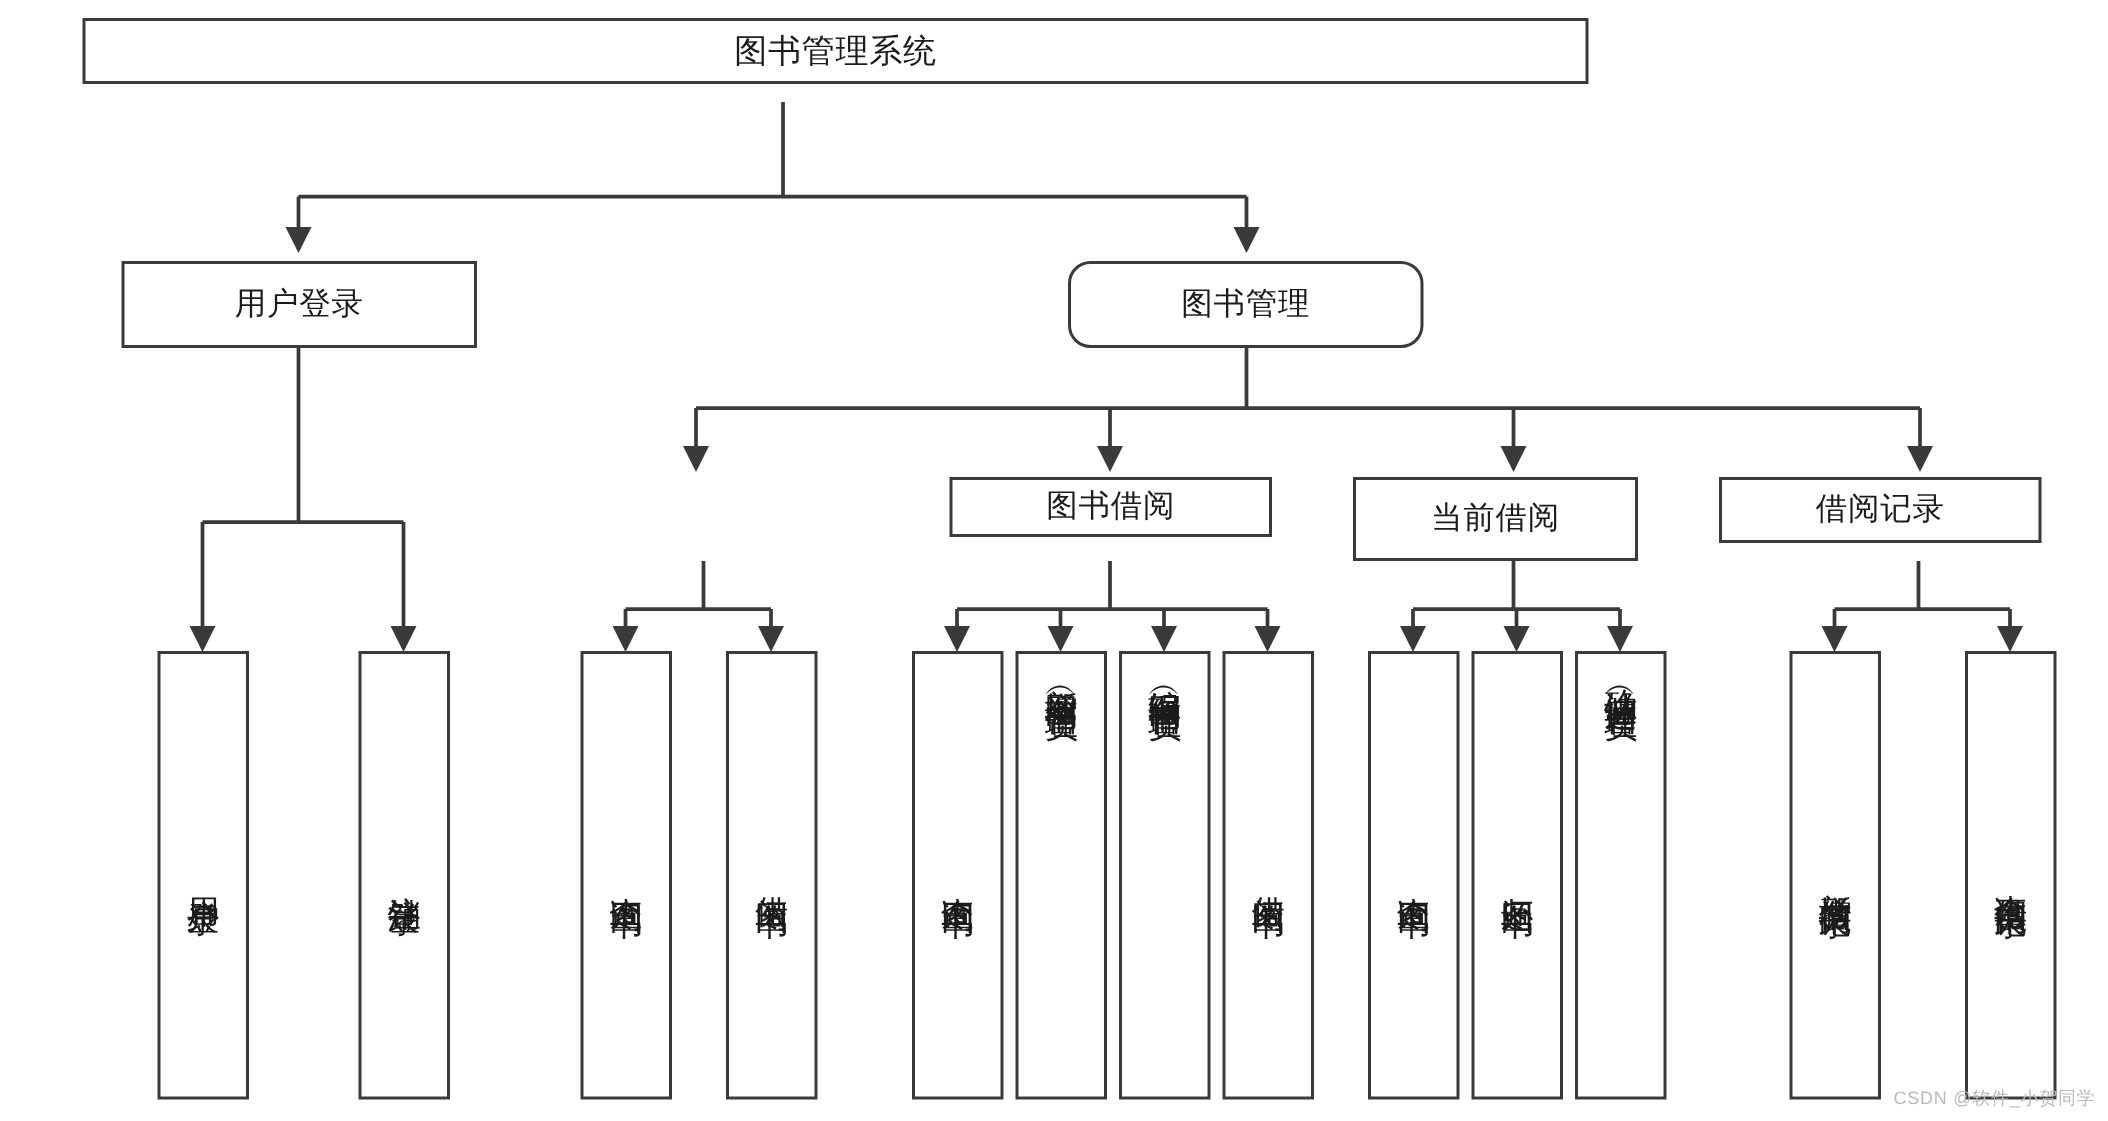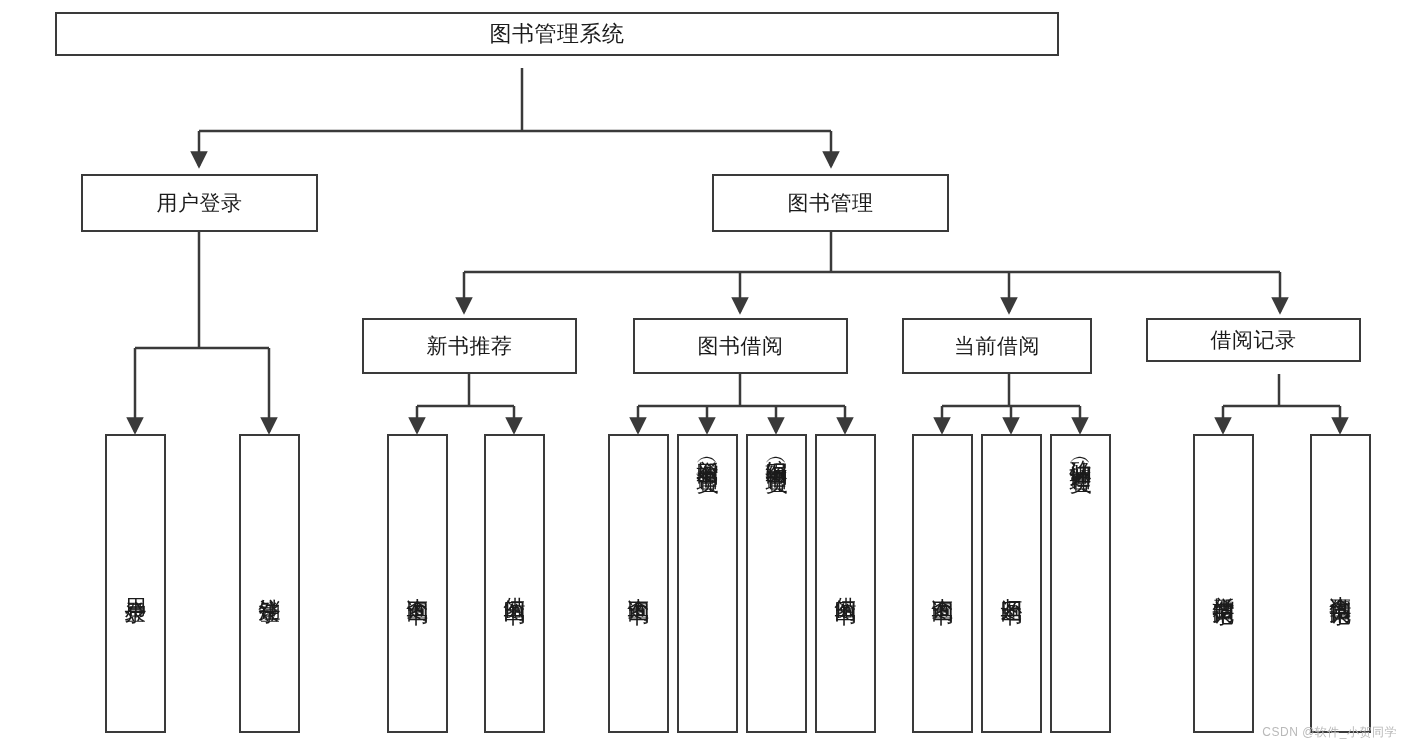--- a/index.html
+++ b/index.html
@@ -140,29 +140,26 @@
   </svg>
 
   <div class="node horiz root" style="left:18px; top:12px; width:1004px; height:44px;margin-left:37px;">
     <span class="label">图书管理系统</span>
   </div>
 
   <div class="node horiz" style="left:81px; top:174px; width:237px; height:58px;">
     <span class="label">用户登录</span>
   </div>
 
-  <div class="node horiz" style="left:712px; top:174px; width:237px; height:58px;">
+  <div class="node horiz" style="left:712px; top:174px; width:237px; height:58px;border-radius:15px;">
     <span class="label">图书管理</span>
   </div>
 
-  <div class="node horiz" style="left:362px; top:318px; width:215px; height:56px;">
-    <span class="label">新书推荐</span>
-  </div>
-
-  <div class="node horiz" style="left:633px; top:318px; width:215px; height:56px;">
+
+  <div class="node horiz" style="left:633px; top:318px; width:215px; height:40px;">
     <span class="label">图书借阅</span>
   </div>
 
   <div class="node horiz" style="left:902px; top:318px; width:190px; height:56px;">
     <span class="label">当前借阅</span>
   </div>
 
   <div class="node horiz" style="left:1146px; top:318px; width:215px; height:44px;">
     <span class="label">借阅记录</span>
   </div>

